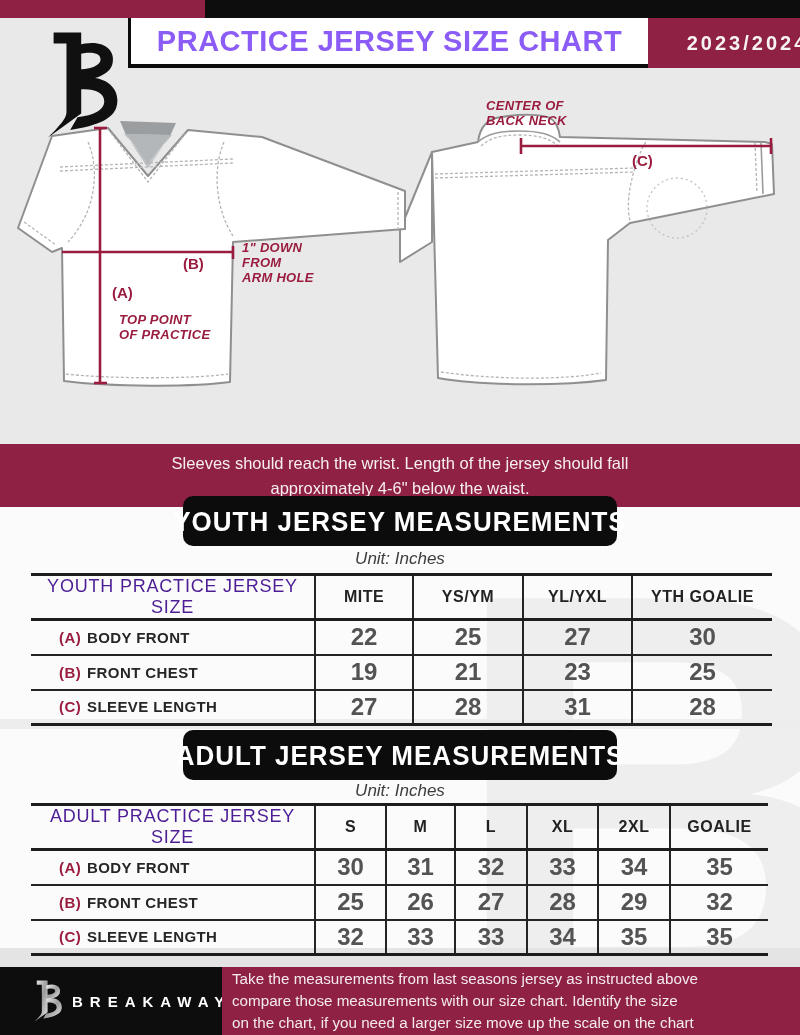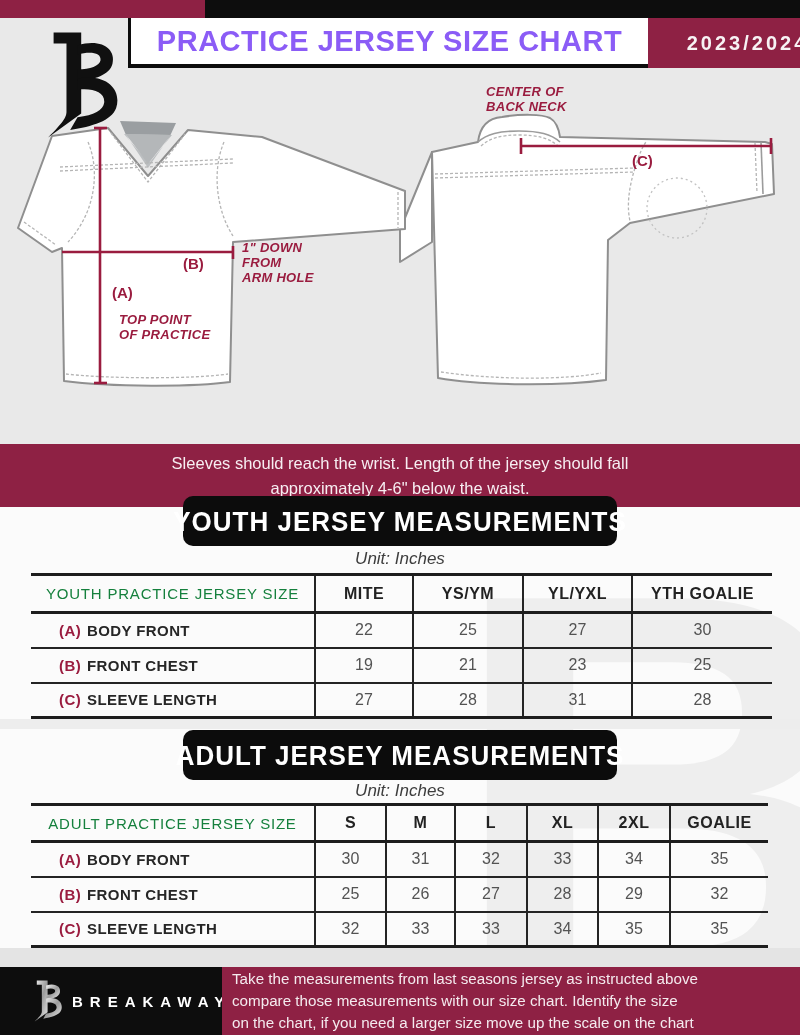--- a/index.html
+++ b/index.html
@@ -47,25 +47,25 @@
     background:#0c0c0c; border-radius:10px; display:flex; align-items:center; justify-content:center; z-index:2;
   }
   .pill .t { color:#ffffff; font-size:26px; font-weight:700; letter-spacing:1px; transform:scaleY(1.08); white-space:nowrap; }
   .unit { position:absolute; left:0; width:800px; text-align:center; font-size:17px; font-style:italic; color:#3d3d3d; z-index:2; }
   
   table.size-table { position:absolute; border-collapse:collapse; table-layout:fixed; z-index:2;
     border-top:3px solid #1d1d1d; border-bottom:3px solid #1d1d1d; background:transparent; }
   table.size-table th, table.size-table td { text-align:center; vertical-align:middle; }
   table.size-table th:not(:first-child), table.size-table td:not(:first-child) { border-left:2px solid #242424; }
   table.size-table thead th { border-bottom:3px solid #1d1d1d; font-size:16px; font-weight:700; color:#222; letter-spacing:.5px; }
-  table.size-table thead th.colhead-label { font-weight:400; color:#15803d; font-size:15px; letter-spacing:.8px; }
+  table.size-table thead th.colhead-label { font-weight:400; color:#4c1d95; font-size:18px; letter-spacing:.8px; }
   table.size-table tbody tr:not(:first-child) td { border-top:2px solid #242424; }
   table.size-table td.rowlabel { text-align:left; padding-left:28px; font-size:15px; font-weight:600; color:#262626; letter-spacing:.4px; }
   table.size-table td.rowlabel .key { color:#9a1c3f; font-weight:800; margin-right:6px; }
-  table.size-table td.val { font-size:16px; color:#535353; }
+  table.size-table td.val { font-size:24px; color:#535353;font-weight:bold; }
   #youth-table { left:31px; top:573px; width:741px; }
   #youth-table thead tr { height:38px; } #youth-table tbody tr { height:35px; }
   #adult-table { left:31px; top:803px; width:737px; }
   #adult-table thead tr { height:37px; } #adult-table tbody tr { height:35px; }
   
   .footer-black { position:absolute; left:0; top:967px; width:222px; height:68px; background:#0d0d0d; z-index:2;
     display:flex; align-items:center; }
   .footer-maroon { position:absolute; left:222px; top:967px; width:578px; height:68px; background:#8e2144; z-index:2;
     display:flex; align-items:center; }
   .footer-maroon .note { color:#f4eaee; font-size:15.2px; line-height:22px; white-space:pre-line; padding-left:10px; }
@@ -144,21 +144,21 @@
       </g>
     </svg>
 
     <div class="diag-key" style="left:183px; top:187px;">(B)</div>
     <div class="diag-note" style="left:242px; top:172px;">1" DOWN
 FROM
 ARM HOLE</div>
     <div class="diag-key" style="left:112px; top:216px;">(A)</div>
     <div class="diag-note" style="left:119px; top:244px;">TOP POINT
 OF PRACTICE</div>
-    <div class="diag-note" style="left:486px; top:16px;">CENTER OF
+    <div class="diag-note" style="left:486px; top:30px;">CENTER OF
 BACK NECK</div>
     <div class="diag-key" style="left:632px; top:84px;">(C)</div>
   </div>
 
   <div class="banner">Sleeves should reach the wrist. Length of the jersey should fall
 approximately 4-6" below the waist.</div>
 
   <div class="panel">
     <div class="watermark">B</div>
     <div class="strip1"></div>

